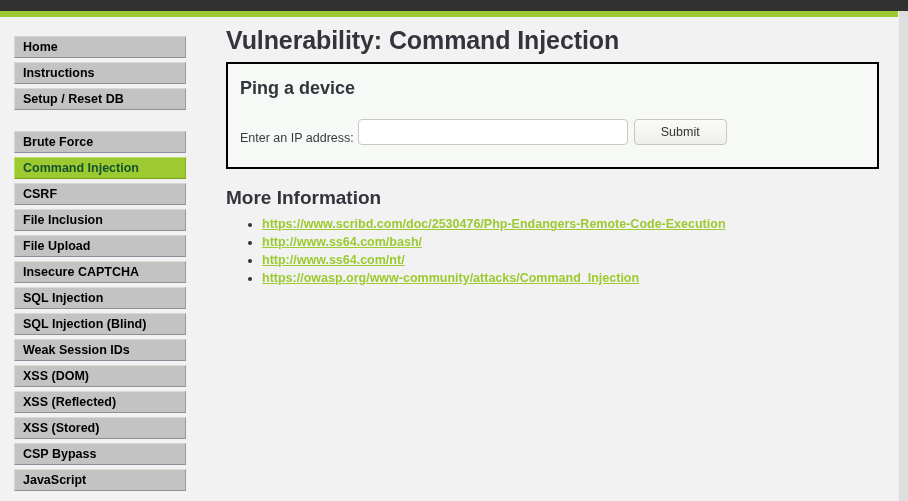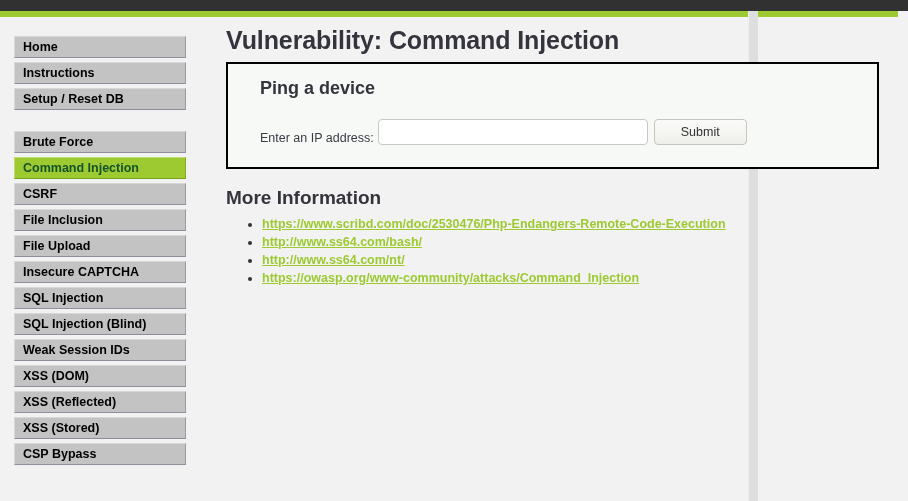--- a/index.html
+++ b/index.html
@@ -8,21 +8,21 @@
     padding: 0;
     width: 908px;
     height: 501px;
     overflow: hidden;
     background: #f2f2f2;
     font-family: "Liberation Sans", sans-serif;
   }
 
   #page {
     position: relative;
-    width: 758px;
+    width: 908px;
     height: 501px;
     background: #f2f2f2;
   }
 
   
   .topbar-dark {
     position: absolute;
     top: 0; left: 0;
     width: 908px;
     height: 11px;
@@ -104,21 +104,21 @@
     letter-spacing: -0.1px;
     line-height: 36px;
     font-family: "Liberation Sans", sans-serif;
   }
 
   .panel {
     margin-top: 4px;
     width: 653px;
     border: 2px solid #000000;
     background: #f7f9f7;
-    padding: 14px 20px 22px 32px;
+    padding: 14px 20px 22px 12px;
   }
   .panel-title {
     margin: 0 0 20px 0;
     font-size: 18px;
     font-weight: bold;
     color: #34343c;
     font-family: "Liberation Sans", sans-serif;
   }
 
   .form-row {
@@ -210,20 +210,21 @@
       <a class="nav-item" href="#">File Inclusion</a>
       <a class="nav-item" href="#">File Upload</a>
       <a class="nav-item" href="#">Insecure CAPTCHA</a>
       <a class="nav-item" href="#">SQL Injection</a>
       <a class="nav-item" href="#">SQL Injection (Blind)</a>
       <a class="nav-item" href="#">Weak Session IDs</a>
       <a class="nav-item" href="#">XSS (DOM)</a>
       <a class="nav-item" href="#">XSS (Reflected)</a>
       <a class="nav-item" href="#">XSS (Stored)</a>
       <a class="nav-item" href="#">CSP Bypass</a>
+      <a class="nav-item" href="#">JavaScript</a>
     </div>
 
   </nav>
 
   <main class="main">
 
     <h1 class="page-title">Vulnerability: Command Injection</h1>
 
     <section class="panel">
       <h2 class="panel-title">Ping a device</h2>

